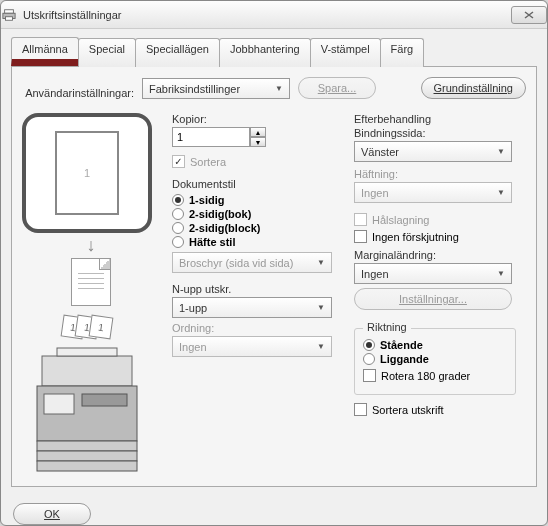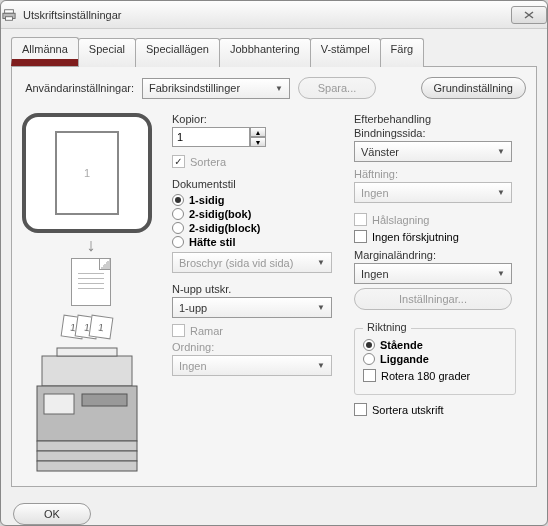--- a/index.html
+++ b/index.html
@@ -13,26 +13,26 @@
 .titlebar .close { width: 36px; height: 18px; background: linear-gradient(#f5f5f5,#ddd); border: 1px solid #999; border-radius: 3px; display: flex; align-items: center; justify-content: center; font-weight: bold; color: #555; }
 
 .content { padding: 8px 10px; }
 
 .tabs { display: flex; border-bottom: 1px solid #aaa; }
 .tab { padding: 4px 10px; border: 1px solid #aaa; border-bottom: none; background: linear-gradient(#fdfdfd,#ececec); margin-right: -1px; border-radius: 3px 3px 0 0; cursor: default; position: relative; top: 1px; color: #333; }
 .tab.active { background: #f5f5f5; border-bottom: 7px solid #7f1d1d; top: 0; padding-top: 5px; }
 
 .panel { border: 1px solid #aaa; border-top: none; background: #f5f5f5; padding: 10px; height: 420px; }
 
-.top-row { display: flex; align-items: center; gap: 8px; margin-bottom: 14px; }
+.top-row { display: flex; align-items: flex-end; gap: 8px; margin-bottom: 14px; }
 .top-row .lbl { text-align: right; width: 112px; color: #333; }
 .select, .combo { height: 21px; border: 1px solid #999; background: linear-gradient(#fff,#eee); display: flex; align-items: center; padding: 0 6px; justify-content: space-between; color: #333; }
 .select.disabled, .combo.disabled { color: #999; border-color: #bbb; }
 .chev { font-size: 8px; color: #555; }
-.btn { height: 22px; padding: 0 12px; border: 1px solid #999; background: linear-gradient(#fdfdfd,#e2e2e2); border-radius: 11px; display: flex; align-items: center; justify-content: center; color: #333; }
+.btn { height: 22px; padding: 0 12px; border: 1px solid #999; background: linear-gradient(#fdfdfd,#e2e2e2); border-radius: 11px; display: flex; align-items: center; justify-content: center; color: #333; text-decoration: underline; }
 .btn.disabled { color: #999; border-color: #bbb; background: linear-gradient(#f5f5f5,#eee); }
 
 .cols { display: flex; gap: 12px; }
 .col-left { width: 138px; }
 .col-mid { width: 170px; }
 .col-right { width: 162px; }
 
 .paper-preview { width: 130px; height: 120px; border: 4px solid #555; border-radius: 16px; background: #fff; position: relative; display: flex; align-items: center; justify-content: center; }
 .paper-page { width: 64px; height: 84px; border: 2px solid #888; background: #fff; display: flex; align-items: center; justify-content: center; font-size: 24px; color: #aaa; }
 .arrow-down { text-align: center; font-size: 18px; color: #888; margin: 2px 0; }
@@ -195,24 +195,20 @@
           <div class="select disabled" style="width:160px; margin-top:4px">
             <span>Broschyr (sida vid sida)</span>
             <span class="chev">▼</span>
           </div>
 
           <div class="sep field-lbl">N-upp utskr.</div>
           <div class="select" style="width:160px">
             <span>1-upp</span>
             <span class="chev">▼</span>
           </div>
-          <div class="chk disabled" style="margin-top:6px">
-            <div class="box"></div>
-            <span>Ramar</span>
-          </div>
           <div class="field-lbl disabled" style="margin-top:4px">Ordning:</div>
           <div class="select disabled" style="width:160px">
             <span>Ingen</span>
             <span class="chev">▼</span>
           </div>
         </div>
 
         <div class="col-right">
           <div class="field-lbl">Efterbehandling</div>
           <div class="field-lbl" style="margin-top:2px">Bindningssida:</div>

